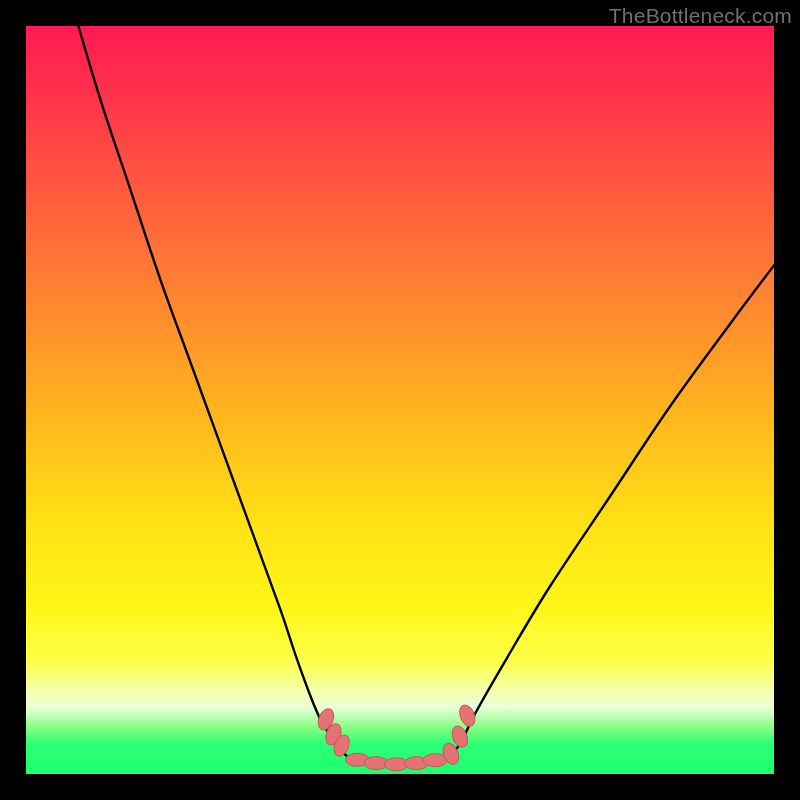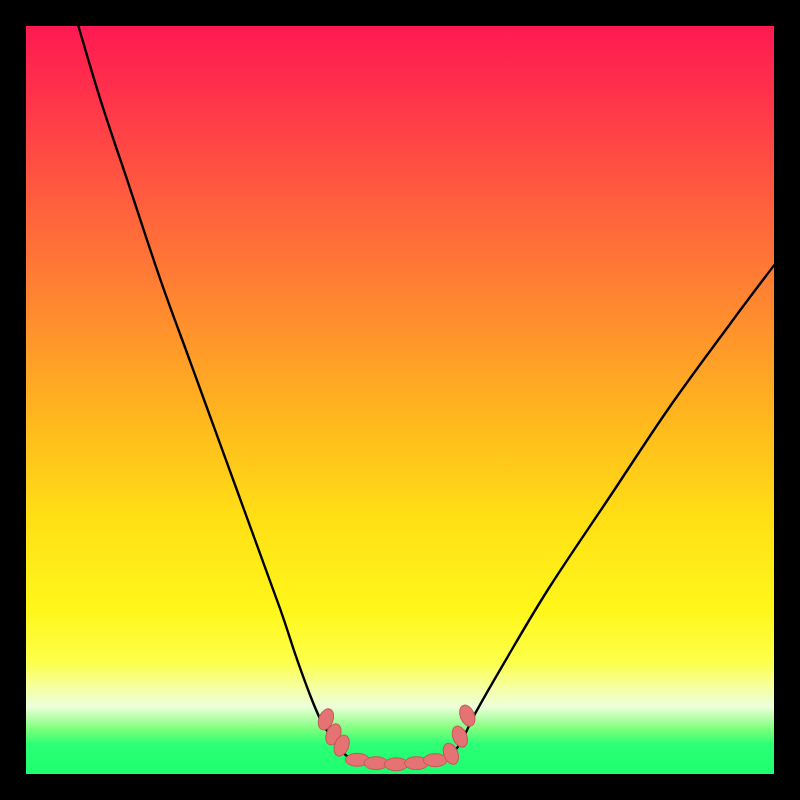--- a/index.html
+++ b/index.html
@@ -86,13 +86,14 @@
           <ellipse cx="350.06" cy="737.15" rx="12" ry="6.5" fill="#e57373" stroke="#c45858" stroke-width="1"></ellipse>
           <ellipse cx="370.26" cy="738.28" rx="12" ry="6.5" fill="#e57373" stroke="#c45858" stroke-width="1"></ellipse>
           <ellipse cx="390.46" cy="737.15" rx="12" ry="6.5" fill="#e57373" stroke="#c45858" stroke-width="1"></ellipse>
           <ellipse cx="409.16" cy="734.16" rx="12" ry="6.5" fill="#e57373" stroke="#c45858" stroke-width="1"></ellipse>
           <ellipse cx="424.86" cy="727.80" rx="7" ry="11" transform="rotate(-22 424.86 727.80)" fill="#e57373" stroke="#c45858" stroke-width="1"></ellipse>
           <ellipse cx="433.84" cy="710.60" rx="7" ry="11" transform="rotate(-22 433.84 710.60)" fill="#e57373" stroke="#c45858" stroke-width="1"></ellipse>
           <ellipse cx="441.32" cy="689.66" rx="7" ry="11" transform="rotate(-22 441.32 689.66)" fill="#e57373" stroke="#c45858" stroke-width="1"></ellipse>
         </g>
     </svg>
   </div>
+  <div class="watermark">TheBottleneck.com</div>
 </div>
 
 </body></html>

